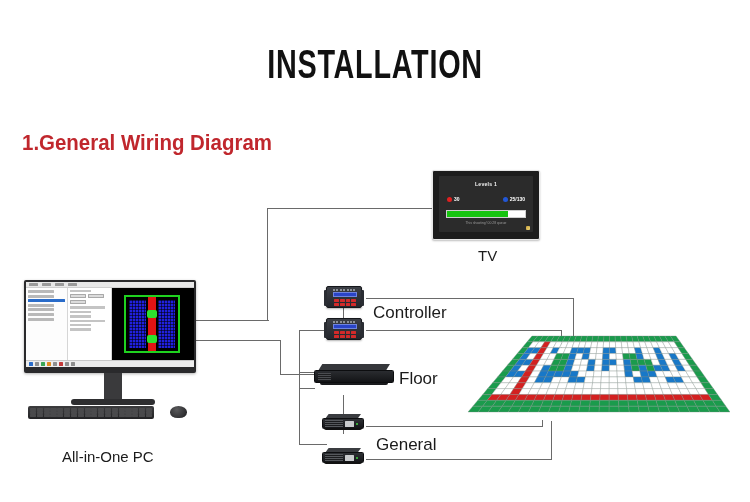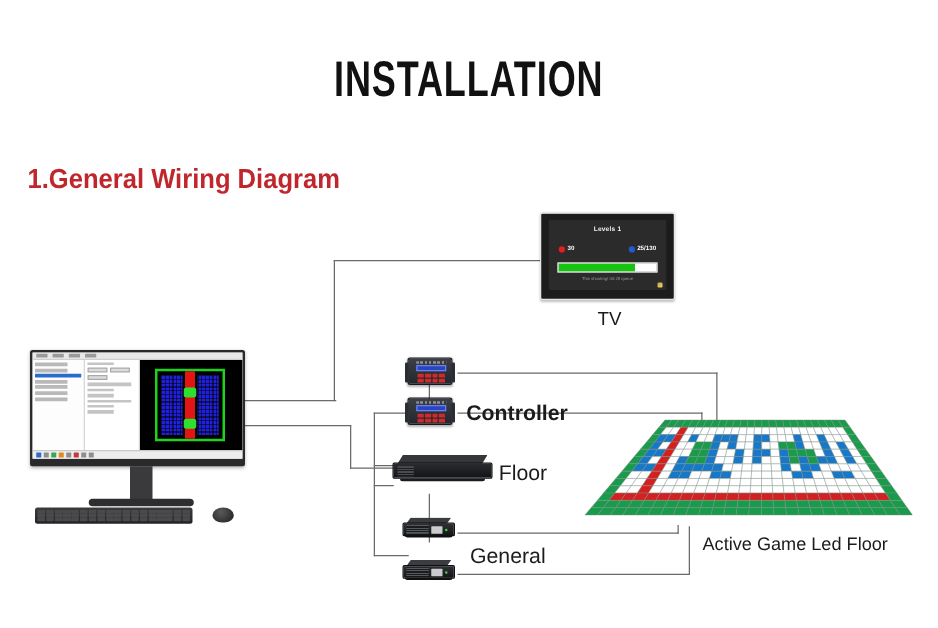--- a/index.html
+++ b/index.html
@@ -432,20 +432,21 @@
         <span class="key"></span>
         <span class="key"></span>
         <span class="key"></span>
         <span class="key"></span>
         <span class="key"></span>
         <span class="key"></span>
         <span class="key"></span>
       </div>
     <div class="mouse"></div>
   </div>
+  <div class="lbl lbl-pc" style="left:62px; top:448px;">All-in-One PC</div>
 
   <div class="ctrl-box" style="left:326px; top:286px;">
     <span class="ear l"></span>
     <span class="ear r"></span>
     <span class="top-txt"></span>
     <span class="lcd"></span>
     <span class="leds">
       <i></i>
         <i></i>
       <i></i>
@@ -465,21 +466,21 @@
       <i></i>
         <i></i>
       <i></i>
         <i></i>
       <i></i>
         <i></i>
       <i></i>
         <i></i>
     </span>
   </div>
-  <div class="lbl lbl-device" style="left:373px; top:321px;font-weight:bold;">Controller</div>
+  <div class="lbl lbl-device" style="left:373px; top:303px;">Controller</div>
 
   <div id="switch-unit">
     <div class="sw-top"></div>
     <div class="sw-face">
       <span class="sw-vent"></span>
       <span class="sw-ports">
         <i></i>
           <i></i>
         <i></i>
           <i></i>
@@ -864,15 +865,14 @@
         <polygon points="182.02,74.15 191.75,74.15 193.46,80.00 183.38,80.00" fill="#1A9B4C" stroke="#7d8b86" stroke-width="0.35"></polygon>
         <polygon points="191.75,74.15 201.48,74.15 203.54,80.00 193.46,80.00" fill="#1A9B4C" stroke="#7d8b86" stroke-width="0.35"></polygon>
         <polygon points="201.48,74.15 211.21,74.15 213.62,80.00 203.54,80.00" fill="#1A9B4C" stroke="#7d8b86" stroke-width="0.35"></polygon>
         <polygon points="211.21,74.15 220.93,74.15 223.69,80.00 213.62,80.00" fill="#1A9B4C" stroke="#7d8b86" stroke-width="0.35"></polygon>
         <polygon points="220.93,74.15 230.66,74.15 233.77,80.00 223.69,80.00" fill="#1A9B4C" stroke="#7d8b86" stroke-width="0.35"></polygon>
         <polygon points="230.66,74.15 240.39,74.15 243.85,80.00 233.77,80.00" fill="#1A9B4C" stroke="#7d8b86" stroke-width="0.35"></polygon>
         <polygon points="240.39,74.15 250.12,74.15 253.92,80.00 243.85,80.00" fill="#1A9B4C" stroke="#7d8b86" stroke-width="0.35"></polygon>
         <polygon points="250.12,74.15 259.85,74.15 264.00,80.00 253.92,80.00" fill="#1A9B4C" stroke="#7d8b86" stroke-width="0.35"></polygon>
       </svg>
   </div>
-  <div class="lbl lbl-floor" style="left:562px; top:428px;">Active Game Led Floor</div>
 
 </div>
 
 </body></html>

